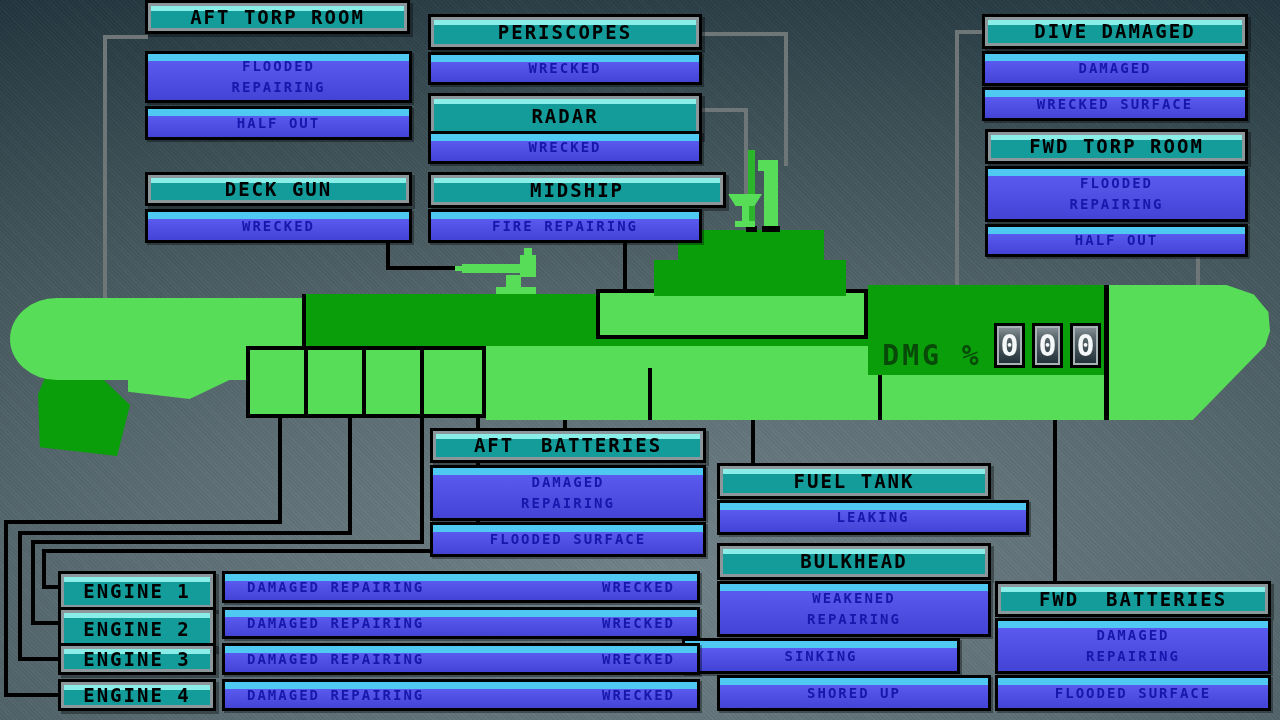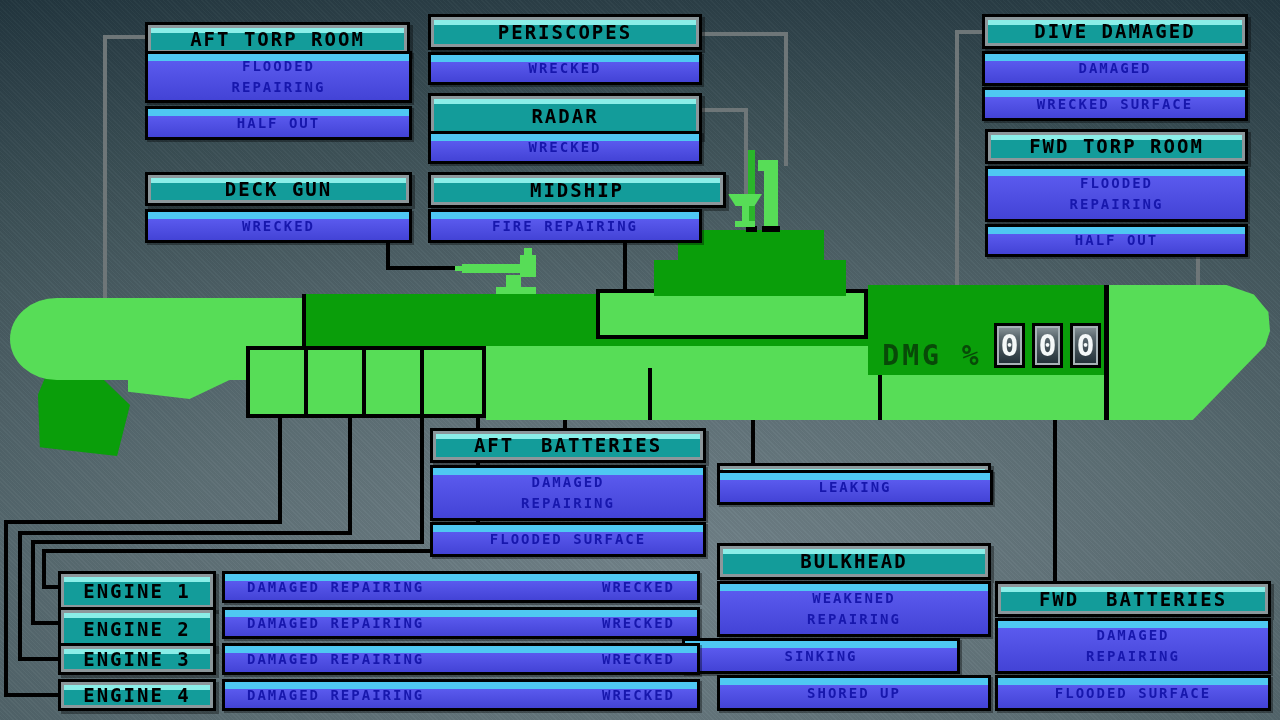--- a/index.html
+++ b/index.html
@@ -129,21 +129,21 @@
   <div class="counter" style="left:994px;top:323px">
     <span>0</span>
     </div>
   <div class="counter" style="left:1032px;top:323px">
     <span>0</span>
     </div>
   <div class="counter" style="left:1070px;top:323px">
     <span>0</span>
     </div>
 
-  <div class="box hdr" style="left:145px;top:22px;width:265px;height:34px">AFT TORP ROOM</div>
+  <div class="box hdr" style="left:145px;top:0;width:265px;height:34px">AFT TORP ROOM</div>
   <div class="box stat" style="left:145px;top:51px;width:267px;height:52px">FLOODED
 REPAIRING</div>
   <div class="box stat" style="left:145px;top:106px;width:267px;height:34px">HALF OUT</div>
   <div class="box hdr" style="left:145px;top:172px;width:267px;height:34px">DECK GUN</div>
   <div class="box stat" style="left:145px;top:209px;width:267px;height:34px">WRECKED</div>
 
   <div class="box hdr" style="left:428px;top:14px;width:274px;height:36px">PERISCOPES</div>
   <div class="box stat" style="left:428px;top:52px;width:274px;height:33px">WRECKED</div>
   <div class="box hdr" style="left:428px;top:93px;width:274px;height:46px">RADAR</div>
   <div class="box stat" style="left:428px;top:131px;width:274px;height:33px">WRECKED</div>
@@ -157,21 +157,21 @@
   <div class="box stat" style="left:985px;top:166px;width:263px;height:56px">FLOODED
 REPAIRING</div>
   <div class="box stat" style="left:985px;top:224px;width:263px;height:33px">HALF OUT</div>
 
   <div class="box hdr" style="left:430px;top:428px;width:276px;height:35px">AFT  BATTERIES</div>
   <div class="box stat" style="left:430px;top:465px;width:276px;height:56px">DAMAGED
 REPAIRING</div>
   <div class="box stat" style="left:430px;top:522px;width:276px;height:35px">FLOODED SURFACE</div>
 
   <div class="box hdr" style="left:717px;top:463px;width:274px;height:36px">FUEL TANK</div>
-  <div class="box stat" style="left:717px;top:470px;width:276px;height:35px">LEAKING</div>
+  <div class="box stat" style="left:717px;top:500px;width:312px;height:35px">LEAKING</div>
   <div class="box hdr" style="left:717px;top:543px;width:274px;height:37px">BULKHEAD</div>
   <div class="box stat" style="left:717px;top:581px;width:274px;height:56px">WEAKENED
 REPAIRING</div>
   <div class="box stat" style="left:682px;top:638px;width:278px;height:36px">SINKING</div>
   <div class="box stat" style="left:717px;top:675px;width:274px;height:36px">SHORED UP</div>
 
   <div class="box hdr" style="left:995px;top:581px;width:276px;height:36px">FWD  BATTERIES</div>
   <div class="box stat" style="left:995px;top:618px;width:276px;height:56px">DAMAGED
 REPAIRING</div>
   <div class="box stat" style="left:995px;top:675px;width:276px;height:36px">FLOODED SURFACE</div>

